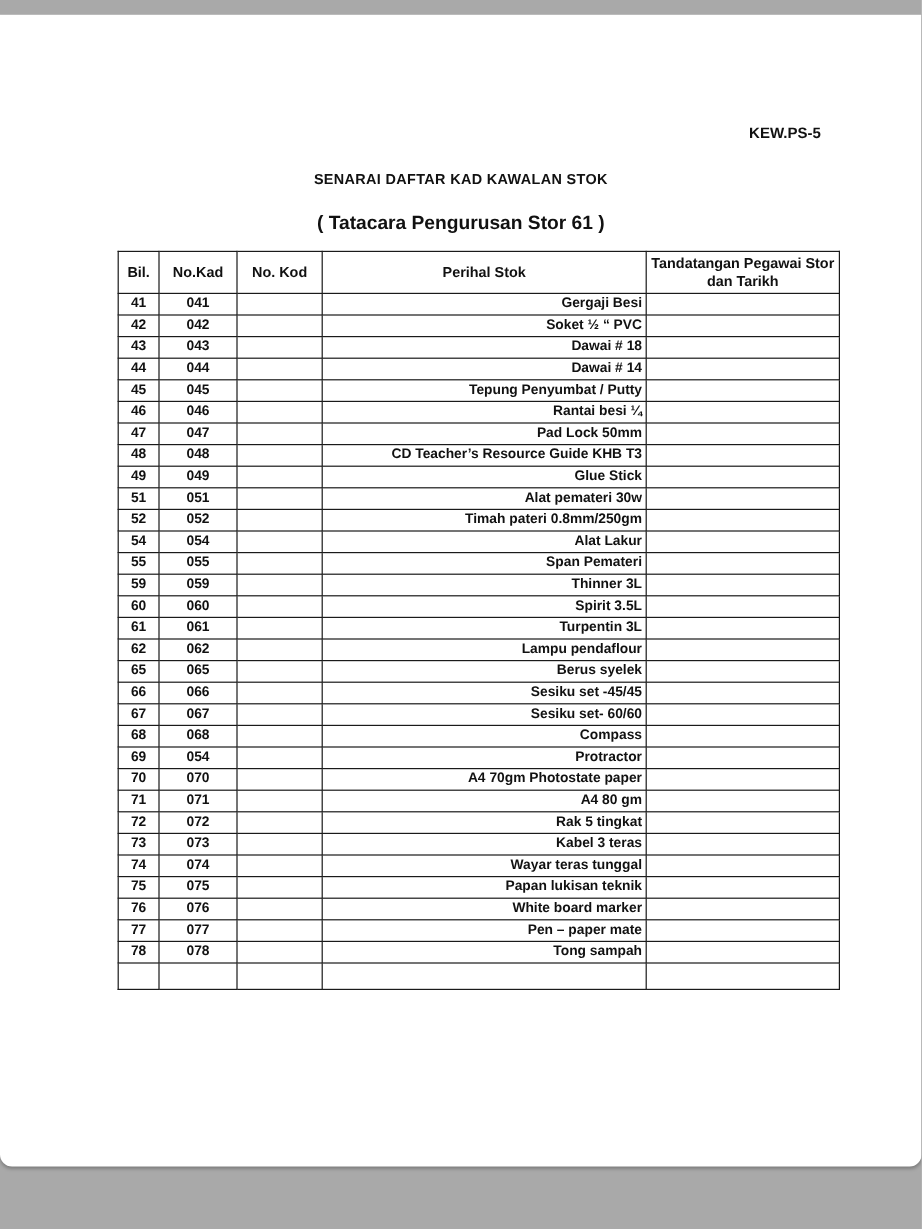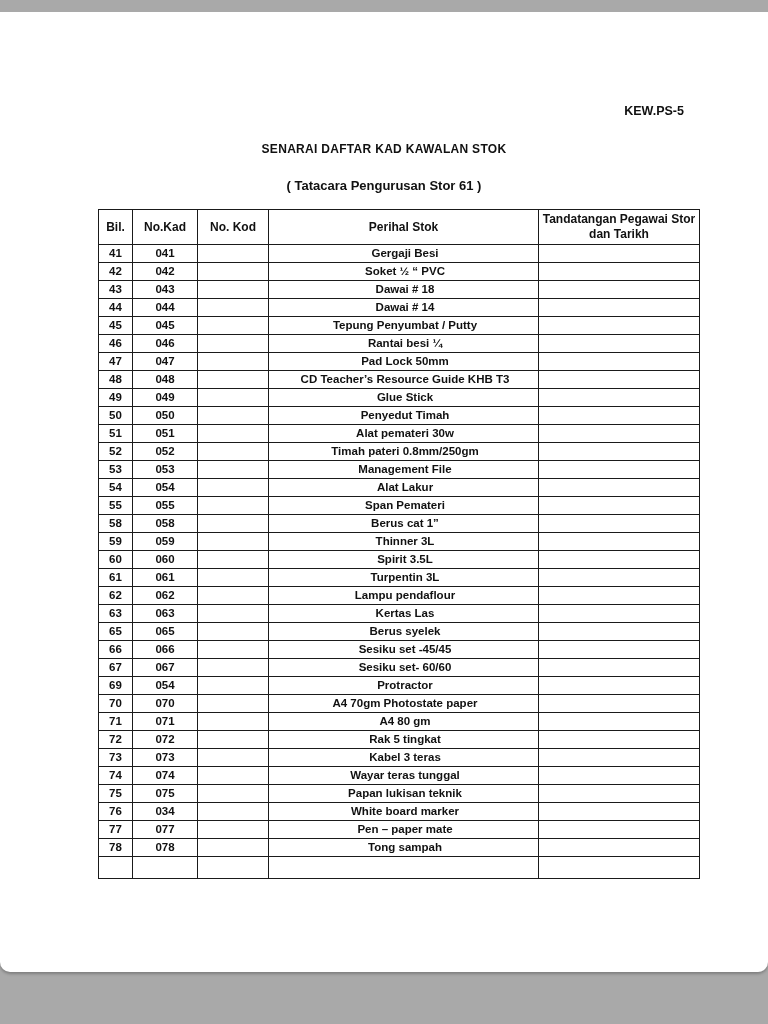--- a/index.html
+++ b/index.html
@@ -46,21 +46,21 @@
     font-weight: 700;
     letter-spacing: 0.3px;
     color: #111111;
   }
   .subtitle {
     position: absolute;
     top: 166px;
     left: 0;
     width: 768px;
     text-align: center;
-    font-size: 13px;
+    font-size: 16px;
     font-weight: 700;
     color: #111111;
   }
   table.stock-table {
     position: absolute;
     top: 197px;
     left: 98px;
     border-collapse: collapse;
     table-layout: fixed;
     width: 601px;
@@ -94,21 +94,21 @@
   col.c-nokod    { width: 71px; }
   col.c-perihal  { width: 270px; }
   col.c-ttg      { width: 161px; }
 
   table.stock-table td:nth-child(1),
   table.stock-table td:nth-child(2),
   table.stock-table td:nth-child(3) {
     text-align: center;
   }
   table.stock-table td:nth-child(4) {
-    text-align: center;
+    text-align: right;
     padding-left: 6px;
   }
   
   table.stock-table tr.empty-row td {
     height: 21px;
   }
 </style>
 </head>
 <body>
 
@@ -196,69 +196,48 @@
             <td></td>
           </tr>
           <tr>
             <td>49</td>
             <td>049</td>
             <td></td>
             <td>Glue Stick</td>
             <td></td>
           </tr>
           <tr>
-            <td>50</td>
-            <td>050</td>
-            <td></td>
-            <td>Penyedut Timah</td>
-            <td></td>
-          </tr>
-          <tr>
             <td>51</td>
             <td>051</td>
             <td></td>
             <td>Alat pemateri 30w</td>
             <td></td>
           </tr>
           <tr>
             <td>52</td>
             <td>052</td>
             <td></td>
             <td>Timah pateri 0.8mm/250gm</td>
             <td></td>
           </tr>
           <tr>
-            <td>53</td>
-            <td>053</td>
-            <td></td>
-            <td>Management File</td>
-            <td></td>
-          </tr>
-          <tr>
             <td>54</td>
             <td>054</td>
             <td></td>
             <td>Alat Lakur</td>
             <td></td>
           </tr>
           <tr>
             <td>55</td>
             <td>055</td>
             <td></td>
             <td>Span Pemateri</td>
             <td></td>
           </tr>
           <tr>
-            <td>58</td>
-            <td>058</td>
-            <td></td>
-            <td>Berus cat 1”</td>
-            <td></td>
-          </tr>
-          <tr>
             <td>59</td>
             <td>059</td>
             <td></td>
             <td>Thinner 3L</td>
             <td></td>
           </tr>
           <tr>
             <td>60</td>
             <td>060</td>
             <td></td>
@@ -273,27 +252,20 @@
             <td></td>
           </tr>
           <tr>
             <td>62</td>
             <td>062</td>
             <td></td>
             <td>Lampu pendaflour</td>
             <td></td>
           </tr>
           <tr>
-            <td>63</td>
-            <td>063</td>
-            <td></td>
-            <td>Kertas Las</td>
-            <td></td>
-          </tr>
-          <tr>
             <td>65</td>
             <td>065</td>
             <td></td>
             <td>Berus syelek</td>
             <td></td>
           </tr>
           <tr>
             <td>66</td>
             <td>066</td>
             <td></td>
@@ -301,20 +273,27 @@
             <td></td>
           </tr>
           <tr>
             <td>67</td>
             <td>067</td>
             <td></td>
             <td>Sesiku set- 60/60</td>
             <td></td>
           </tr>
           <tr>
+            <td>68</td>
+            <td>068</td>
+            <td></td>
+            <td>Compass</td>
+            <td></td>
+          </tr>
+          <tr>
             <td>69</td>
             <td>054</td>
             <td></td>
             <td>Protractor</td>
             <td></td>
           </tr>
           <tr>
             <td>70</td>
             <td>070</td>
             <td></td>
@@ -351,21 +330,21 @@
           </tr>
           <tr>
             <td>75</td>
             <td>075</td>
             <td></td>
             <td>Papan lukisan teknik</td>
             <td></td>
           </tr>
           <tr>
             <td>76</td>
-            <td>034</td>
+            <td>076</td>
             <td></td>
             <td>White board marker</td>
             <td></td>
           </tr>
           <tr>
             <td>77</td>
             <td>077</td>
             <td></td>
             <td>Pen – paper mate</td>
             <td></td>

